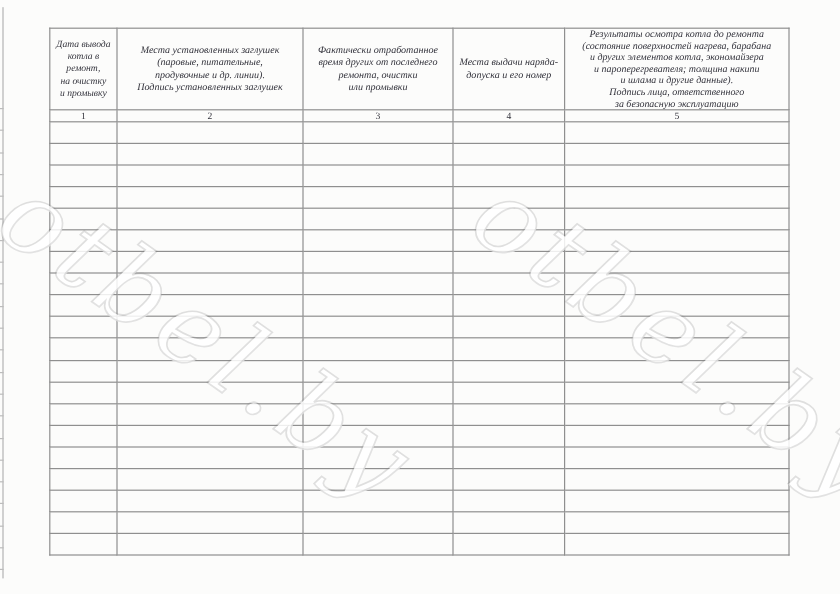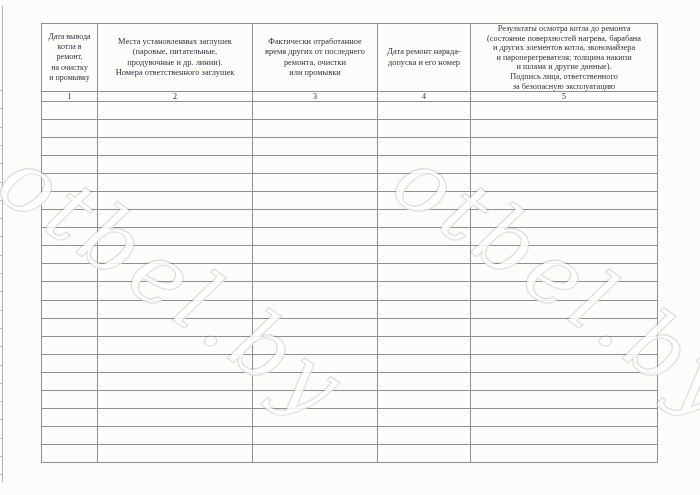--- a/index.html
+++ b/index.html
@@ -44,20 +44,21 @@
     text-align:center;
     vertical-align:middle;
     padding:0 2px;
     overflow:hidden;
   }
   tr.header-row{height:68px;}
   tr.header-row th{
     white-space:pre-line;
     font-size:8.4px;
     line-height:10.4px;
+    font-style:italic;
   }
   tr.header-row th.col1{font-size:8px;margin-left:36px;}
   tr.header-row th.col5{font-size:8.3px;line-height:9.6px;}
   tr.numbers-row{height:10px;}
   tr.numbers-row th{
     font-size:8px;line-height:9px;padding:0;
   }
   tbody tr.data-row{height:18px;}
   tbody tr.data-row td{height:17px;}
 
@@ -125,26 +126,26 @@
     </colgroup>
     <thead>
       <tr class="header-row">
         <th class="col1">Дата вывода
 котла в ремонт,
 на очистку
 и промывку</th>
         <th class="col2">Места установленных заглушек
 (паровые, питательные,
 продувочные и др. линии).
-Номера ответственного заглушек</th>
+Подпись установленных заглушек</th>
         <th class="col3">Фактически отработанное
 время других от последнего
 ремонта, очистки
 или промывки</th>
-        <th class="col4">Дата ремонт наряда-
+        <th class="col4">Места выдачи наряда-
 допуска и его номер</th>
         <th class="col5">Результаты осмотра котла до ремонта
 (состояние поверхностей нагрева, барабана
 и других элементов котла, экономайзера
 и пароперегревателя; толщина накипи
 и шлама и другие данные).
 Подпись лица, ответственного
 за безопасную эксплуатацию</th>
       </tr>
       <tr class="numbers-row">

